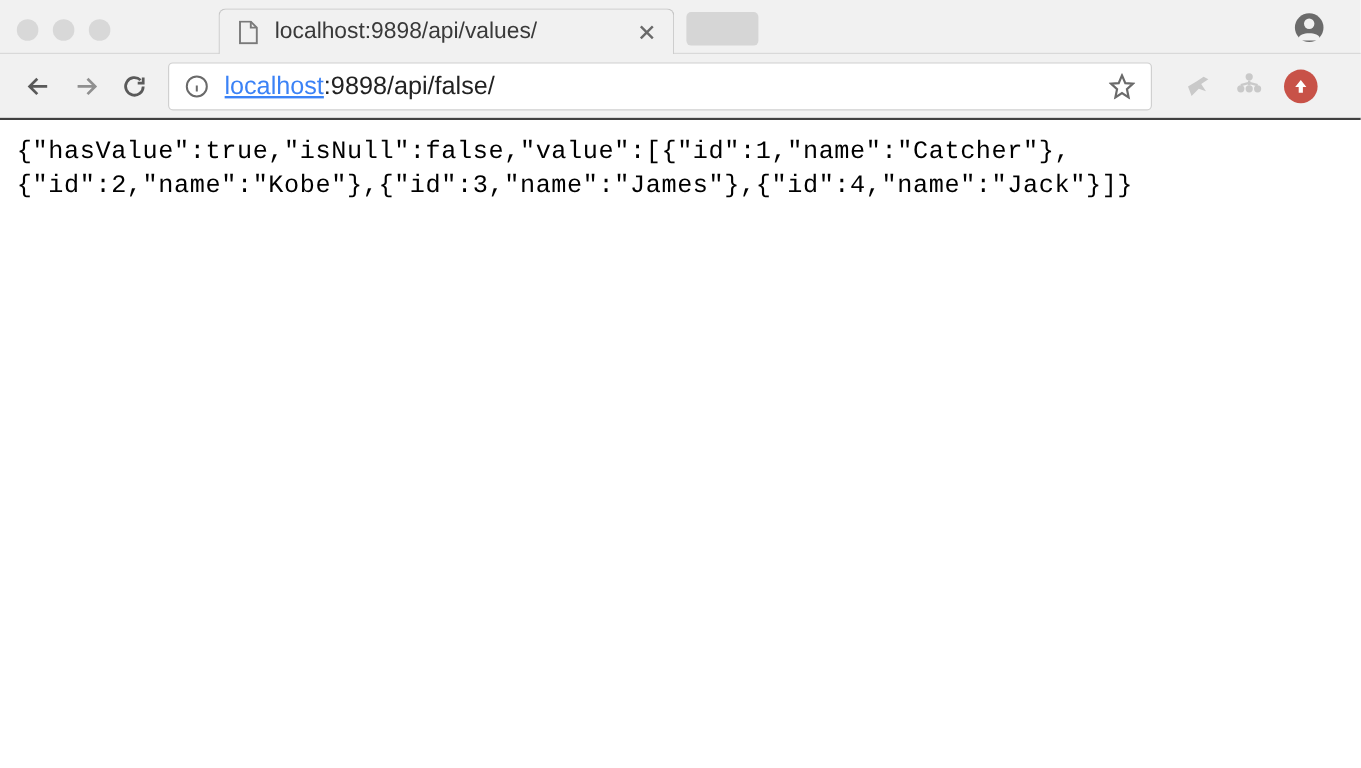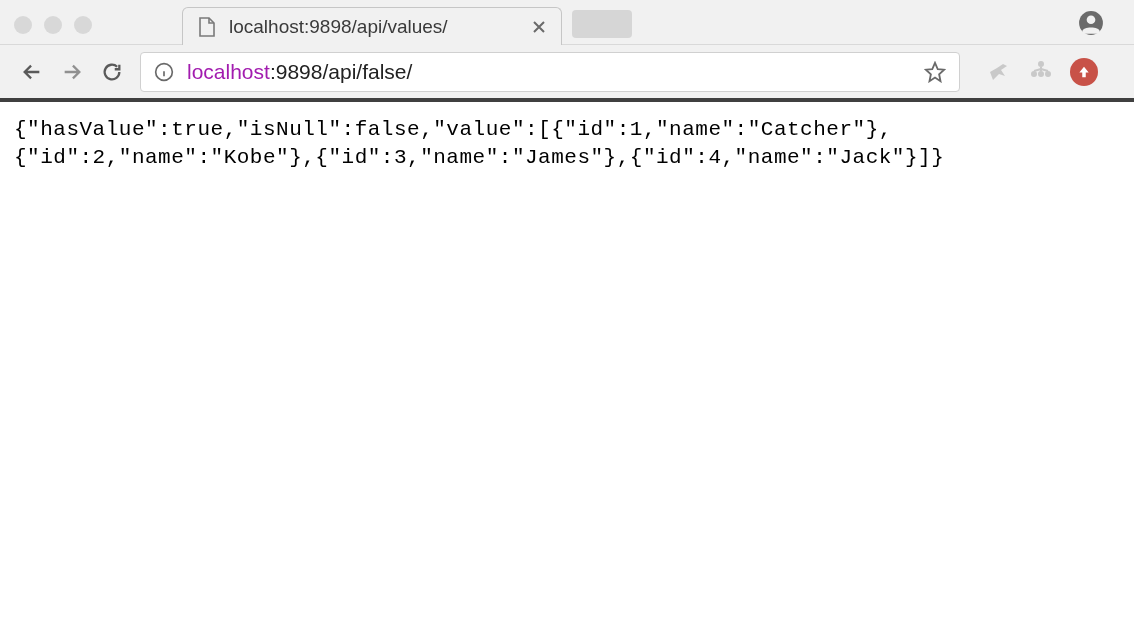--- a/index.html
+++ b/index.html
@@ -1,18 +1,18 @@
 <!DOCTYPE html>
 <html><head>
   <meta charset="utf-8">
   <style>
     * { margin: 0; padding: 0; box-sizing: border-box; }
     body { font-family: -apple-system, BlinkMacSystemFont, "Segoe UI", Helvetica, Arial, sans-serif; background: #fff; width: 1134px; height: 640px; overflow: hidden; }
     
-    .browser-chrome { background: #f1f1f1; border-bottom: 4px solid #404040; }
+    .browser-chrome { background: #f1f1f1; border-bottom: 2px solid #404040; }
     
     .tab-bar { display: flex; align-items: flex-end; height: 44px; padding-left: 14px; padding-right: 14px; position: relative; }
     .traffic-lights { display: flex; gap: 12px; align-items: center; margin-right: 90px; margin-bottom: 10px; }
     .traffic-light { width: 18px; height: 18px; border-radius: 50%; background: #d8d8d8; }
     
     .tab { display: flex; align-items: center; height: 38px; background: #f1f1f1; border: 1px solid #c6c6c6; border-bottom: none; border-top-left-radius: 6px; border-top-right-radius: 6px; padding: 0 14px; min-width: 380px; position: relative; margin-bottom: -1px; gap: 12px; }
     .tab::before, .tab::after { content: ""; position: absolute; bottom: 0; width: 10px; height: 10px; background: transparent; }
     .tab .page-icon { width: 20px; height: 20px; display: flex; align-items: center; justify-content: center; }
     .tab .page-icon svg { stroke: #7a7a7a; fill: none; }
     .tab-title { font-size: 19px; color: #3a3a3a; flex: 0 1 auto; white-space: nowrap; overflow: hidden; text-overflow: ellipsis; }
@@ -26,21 +26,21 @@
     
     .toolbar { display: flex; align-items: center; height: 54px; padding: 0 20px; gap: 16px; background: #f1f1f1; border-top: 1px solid #d9d9d9; }
     .nav-btn { width: 24px; height: 24px; display: flex; align-items: center; justify-content: center; }
     .nav-btn svg { stroke: #909090; stroke-width: 2.5; fill: none; }
     .nav-btn.enabled svg { stroke: #5a5a5a; }
     
     .omnibox { flex: 1; display: flex; align-items: center; height: 40px; background: #fff; border: 1px solid #d0d0d0; border-radius: 4px; padding: 0 12px; gap: 12px; max-width: 820px; }
     .info-icon { width: 22px; height: 22px; display:flex; align-items:center; justify-content:center; }
     .info-icon svg { stroke: #6a6a6a; fill: none; stroke-width: 2; }
     .url-text { font-size: 21px; color: #222; flex: 1; white-space: nowrap; overflow: hidden; }
-    .url-host { color: #a21caf; }
+    .url-host { color: #3b82f6; text-decoration: underline; }
     .star-icon { width: 24px; height: 24px; display:flex; align-items:center; justify-content:center; }
     .star-icon svg { stroke: #6a6a6a; fill: none; stroke-width: 2; }
     
     .ext-icons { display: flex; gap: 16px; align-items: center; margin-left: 10px; }
     .ext-icon { width: 26px; height: 26px; display:flex; align-items:center; justify-content:center; }
     .ext-bird svg { fill: #c9c9c9; }
     .ext-tree svg { fill: #c9c9c9; }
     .ext-upload { width: 28px; height: 28px; background: #c85248; border-radius: 50%; display:flex; align-items:center; justify-content:center; }
     .ext-upload svg { fill: #fff; }
     

